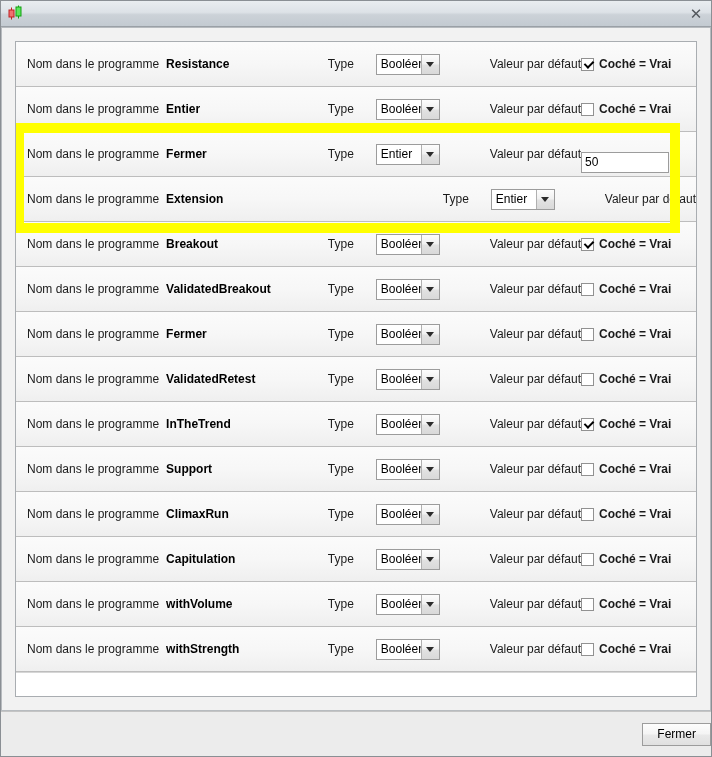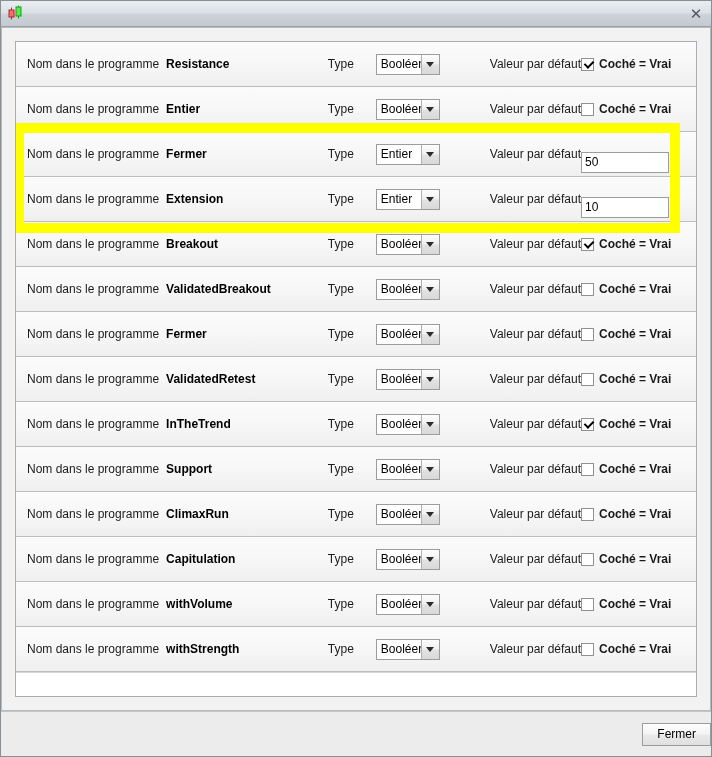--- a/index.html
+++ b/index.html
@@ -360,23 +360,20 @@
               <span class="label-name">Extension</span>
               <span class="spacer"></span>
               <span class="type-label">Type</span>
               <div class="combo">
                 <div class="combo-text">Entier</div>
                 <div class="combo-arrow">
                   <div class="arrow-glyph"></div>
                 </div>
               </div>
               <span class="default-label">Valeur par défaut</span>
-              <div class="text-cell">
-                <input type="text" class="text-field" value="10" style="">
-              </div>
             </div>
             <div class="param-row">
               <span class="label-static">Nom dans le programme</span>
               <span class="label-name">Breakout</span>
               <span class="spacer"></span>
               <span class="type-label">Type</span>
               <div class="combo">
                 <div class="combo-text">Booléen</div>
                 <div class="combo-arrow">
                   <div class="arrow-glyph"></div>

